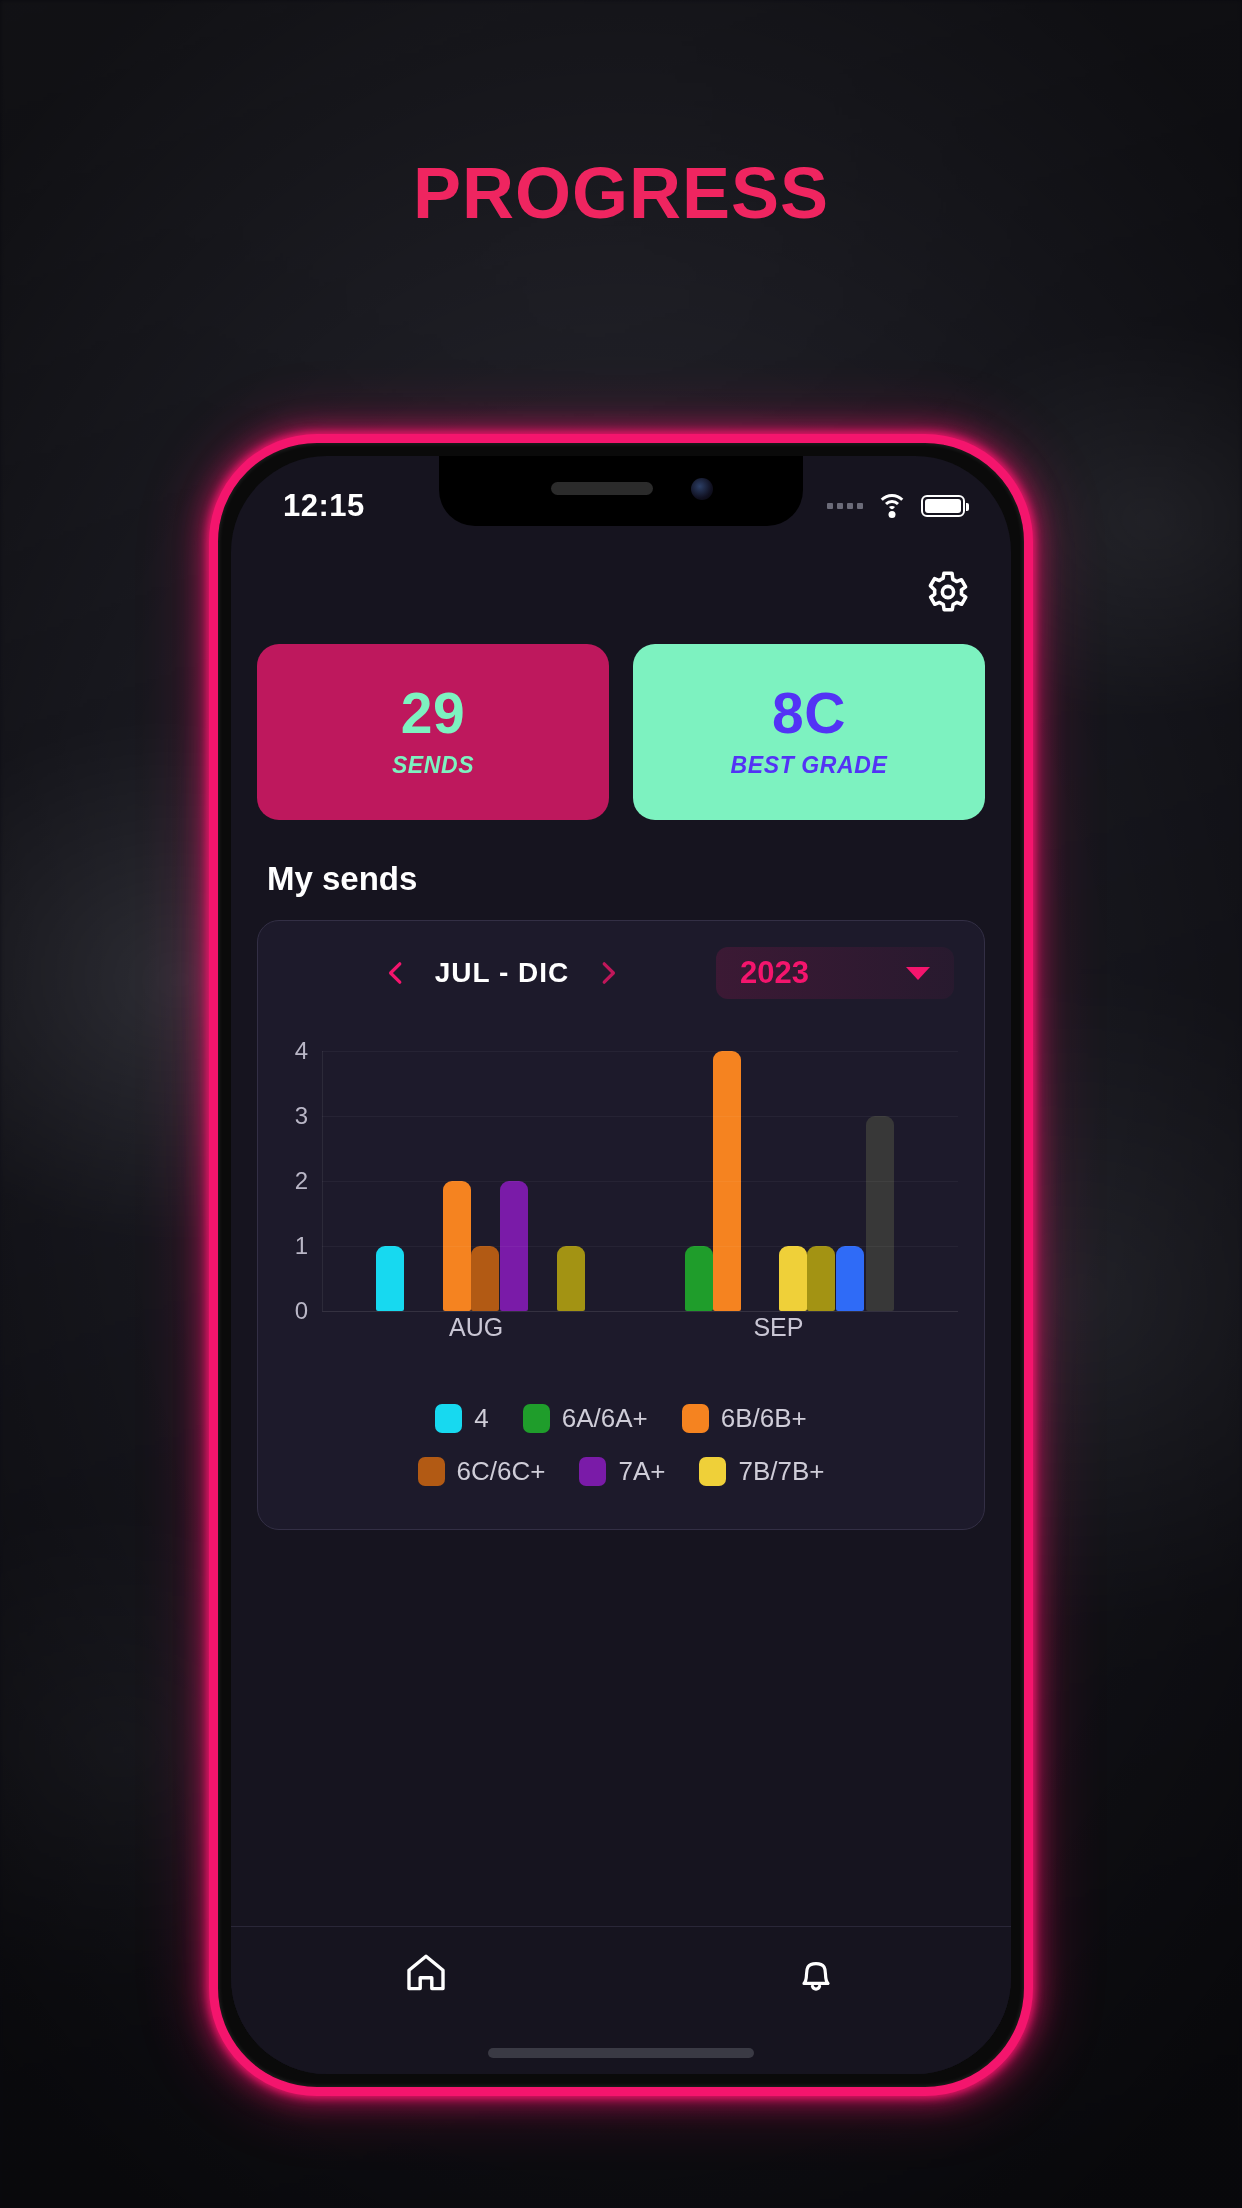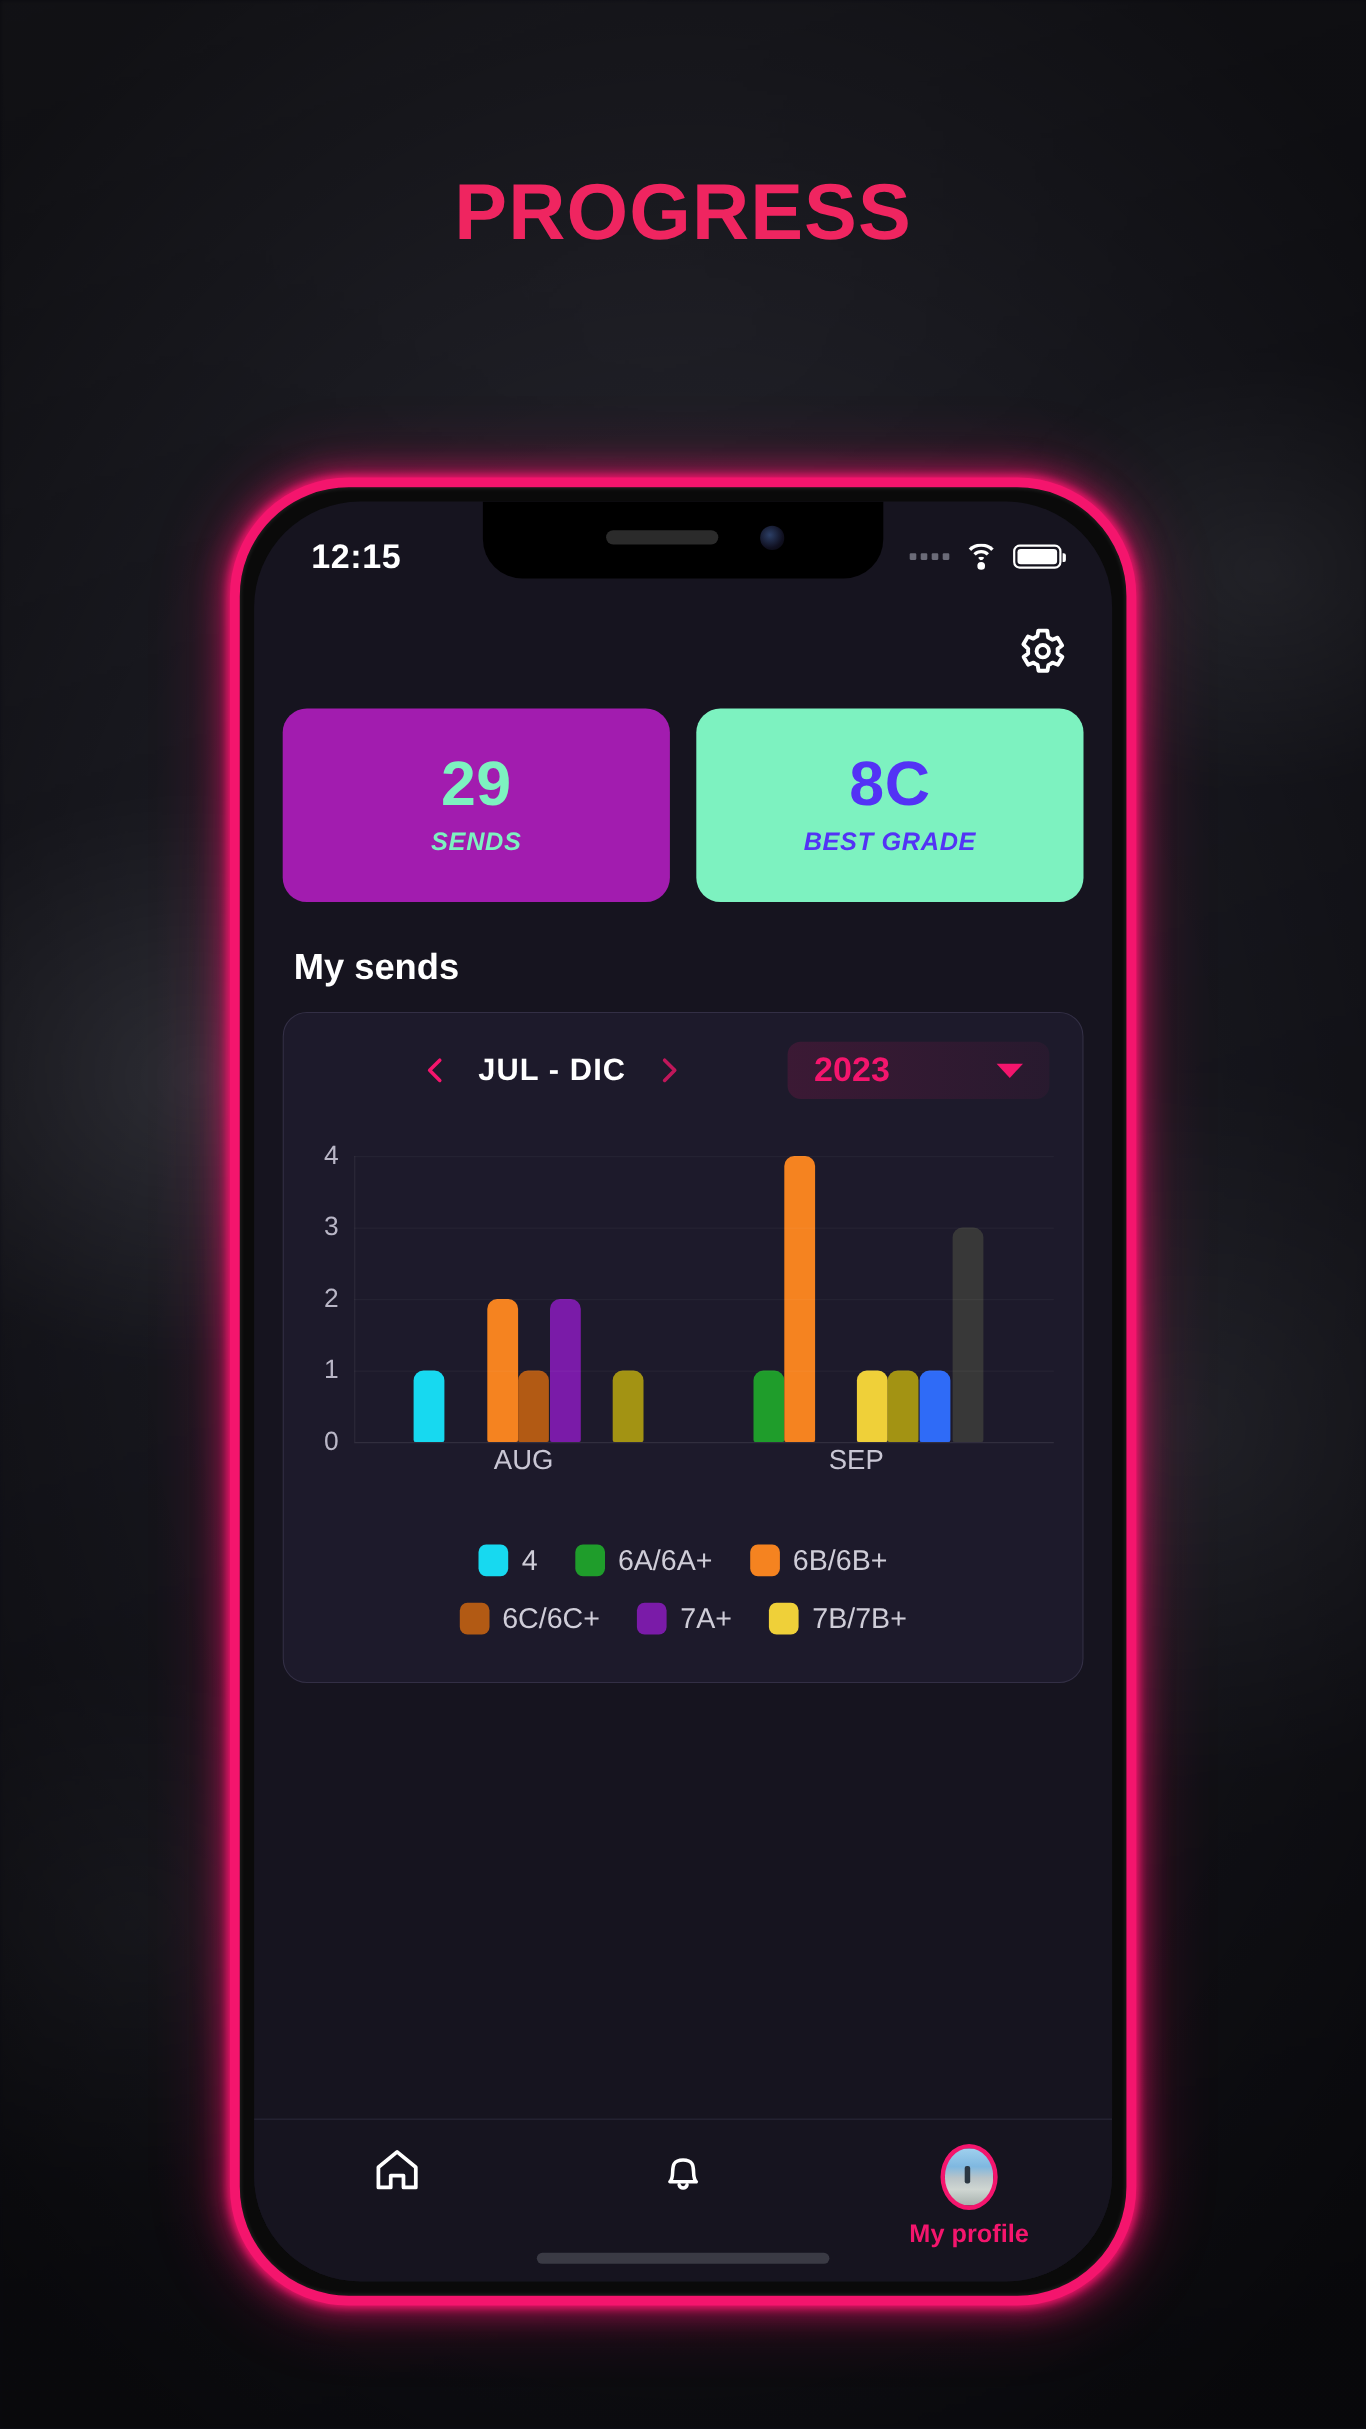--- a/index.html
+++ b/index.html
@@ -107,21 +107,21 @@
   .gear{ width:50px; height:50px; cursor:pointer; }
 
   .cards{ display:grid; grid-template-columns:1fr 1fr; gap:24px; }
   .card{
     height:176px; border-radius:22px;
     display:flex; flex-direction:column; align-items:center; justify-content:center;
     gap:10px;
   }
   .card .big{ font-size:57px; font-weight:bold; line-height:1; letter-spacing:.5px; }
   .card .lbl{ font-size:23px; font-weight:bold; letter-spacing:.6px;font-style:italic; }
-  .card-sends{ background:#a21caf; }
+  .card-sends{ background:#be185d; }
   .card-sends .big{ color:#7df2c0; }
   .card-sends .lbl{ color:#7df2c0; }
   .card-grade{ background:#7df2c0; }
   .card-grade .big{ color:#5333f5; }
   .card-grade .lbl{ color:#5333f5; }
   .card-dark{ background:#1d1a2b; border:1px solid #332f45; }
   .card-dark .big{ color:#fff; }
   .card-dark .lbl{ color:#fff; }
   .big .sup{ font-size:30px; font-weight:bold; margin-left:4px; vertical-align:super; }
 
@@ -342,22 +342,18 @@
         <svg viewBox="0 0 24 24">
           <path d="M3.5 10.6 12 3.6l8.5 7v9.2h-5.6v-5.4H9.1v5.4H3.5z" fill="none" stroke="#ffffff" stroke-width="1.7" stroke-linejoin="round"></path>
         </svg>
       </div>
       <div class="tab">
         <svg viewBox="0 0 24 24">
           <path d="M6 17.2c1.2-1.1 1.2-2.5 1.25-4.6.06-2.6.35-5.3 4.75-5.3s4.69 2.7 4.75 5.3c.05 2.1.05 3.5 1.25 4.6z" fill="none" stroke="#ffffff" stroke-width="1.6" stroke-linejoin="round"></path>
           <path d="M10.2 18.6a1.85 1.85 0 0 0 3.6 0" fill="none" stroke="#ffffff" stroke-width="1.6" stroke-linecap="round"></path>
         </svg>
       </div>
-      <div class="tab">
-        <div class="avatar"></div>
-        <div class="tab-label">My profile</div>
-      </div>
     </div>
 
     <div class="home-ind"></div>
 
   </div>
 </div>
 
 </body></html>

